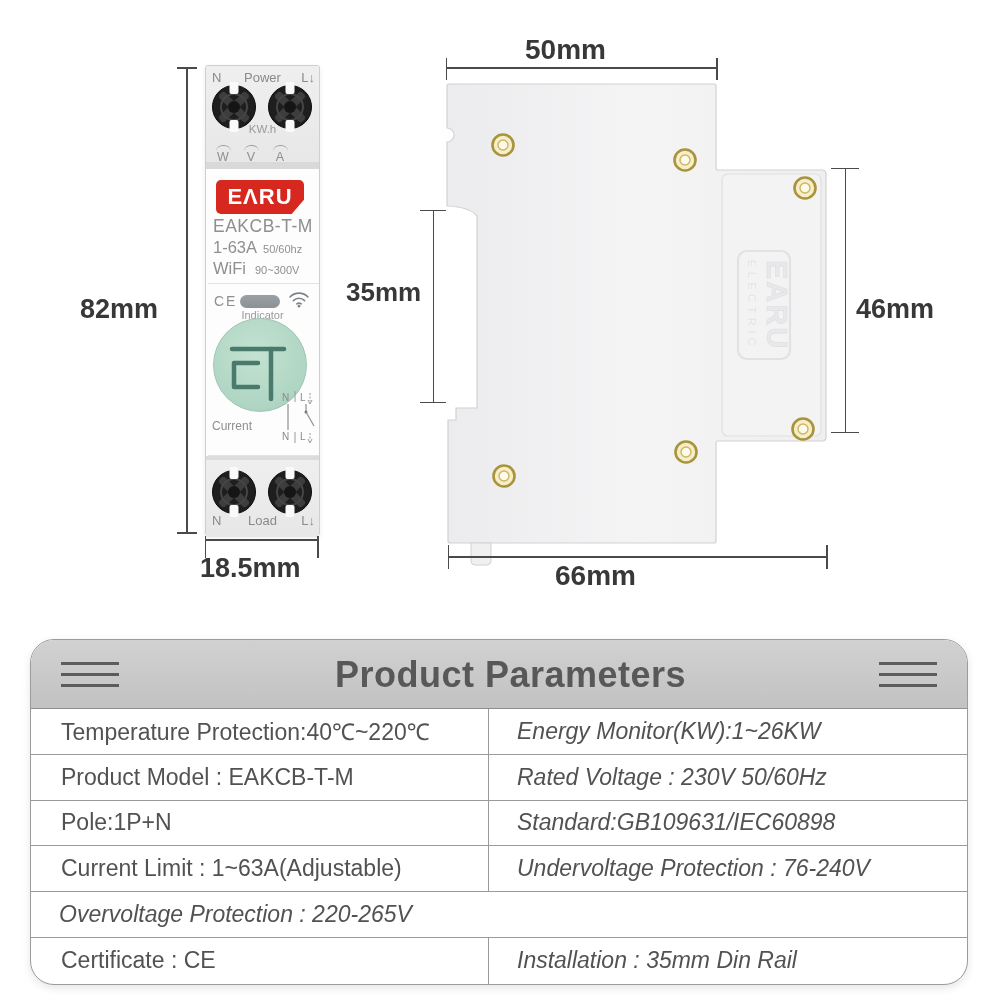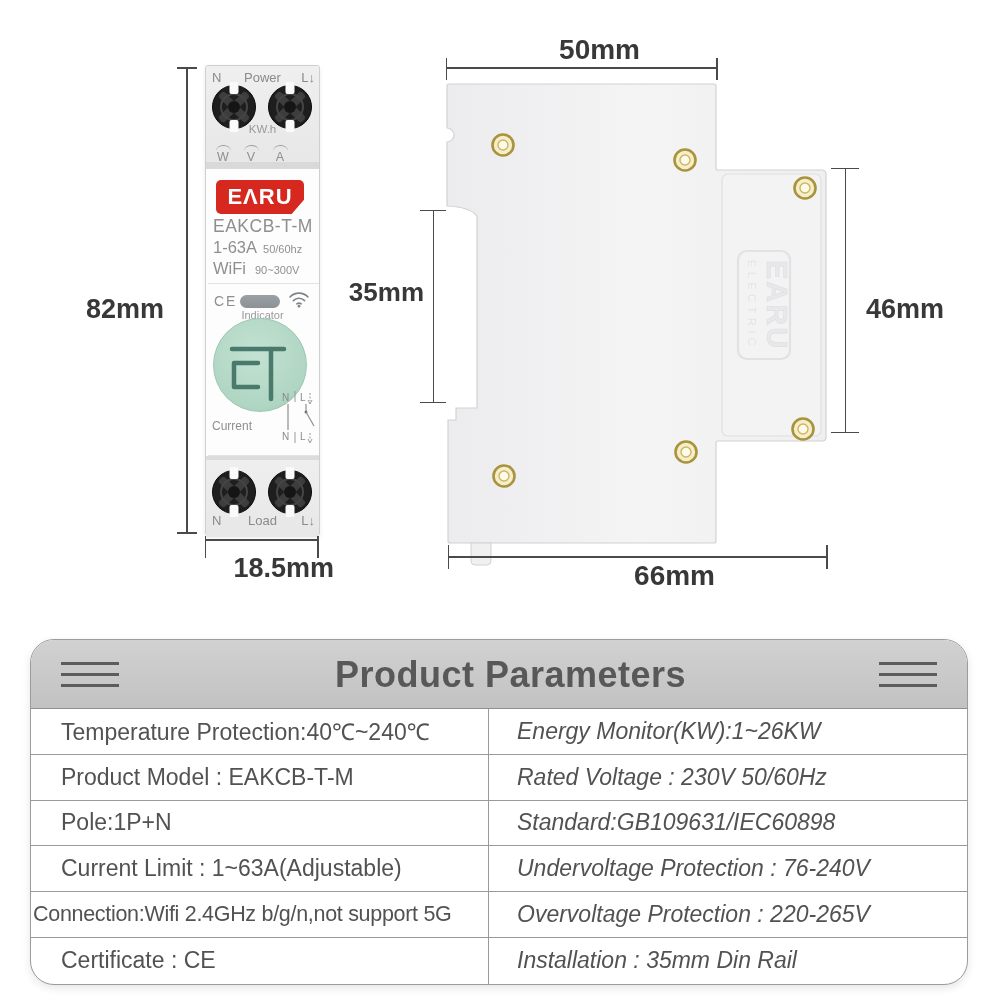--- a/index.html
+++ b/index.html
@@ -1,21 +1,21 @@
 <!DOCTYPE html>
 <html><head>
 <meta charset="utf-8">
 <style>
   * { margin:0; padding:0; box-sizing:border-box; }
   html,body { width:1000px; height:1000px; background:#ffffff; font-family:"Liberation Sans", sans-serif; position:relative; overflow:hidden; }
   .abs { position:absolute; }
 
   
   .dline { position:absolute; background:#4a4a4a; }
-  .dlabel { position:absolute; font-weight:bold; color:#383838; text-align:right; }
+  .dlabel { position:absolute; font-weight:bold; color:#383838; text-align:left; }
 
   
   .device { position:absolute; left:205px; top:65px; width:115px; height:471px; border:1px solid #cfcfcf; border-radius:3px; background:#fdfdfe; box-shadow:0 2px 5px rgba(0,0,0,0.08); }
   .blk { position:absolute; left:0; width:100%; background:linear-gradient(#efefef,#e7e7e8); }
   .blk.top { top:0; height:103px; border-radius:2px 2px 0 0; }
   .blk.top::after { content:""; position:absolute; left:0; bottom:0; width:100%; height:7px; background:#d9d9da; }
   .blk.bottom { top:390px; height:81px; border-radius:0 0 2px 2px; }
   .blk.bottom::before { content:""; position:absolute; left:0; top:0; width:100%; height:4px; background:#dcdcdd; }
   .tlabel { position:absolute; font-size:13px; color:#8a8a8a; }
   .kwh { position:absolute; top:57px; width:100%; text-align:center; font-size:11.5px; color:#9a9a9a; }
@@ -256,36 +256,35 @@
         <span></span>
       </div>
     <div class="card-title">Product Parameters</div>
     <div class="burger right">
         <span></span>
         <span></span>
         <span></span>
       </div>
   </div>
   <div class="p-row">
-    <div class="cell l">Temperature Protection:40℃~240℃</div>
+    <div class="cell l">Temperature Protection:40℃~220℃</div>
     <div class="cell r">Energy Monitor(KW):1~26KW</div>
   </div>
   <div class="p-row">
     <div class="cell l">Product Model : EAKCB-T-M</div>
     <div class="cell r">Rated Voltage : 230V 50/60Hz</div>
   </div>
   <div class="p-row">
     <div class="cell l">Pole:1P+N</div>
     <div class="cell r">Standard:GB109631/IEC60898</div>
   </div>
   <div class="p-row">
     <div class="cell l">Current Limit : 1~63A(Adjustable)</div>
     <div class="cell r">Undervoltage Protection : 76-240V</div>
   </div>
   <div class="p-row">
-    <div class="cell l flush">Connection:Wifi 2.4GHz b/g/n,not support 5G</div>
     <div class="cell r">Overvoltage Protection : 220-265V</div>
   </div>
   <div class="p-row">
     <div class="cell l">Certificate : CE</div>
     <div class="cell r">Installation : 35mm Din Rail</div>
   </div>
 </div>
 
 </body></html>

